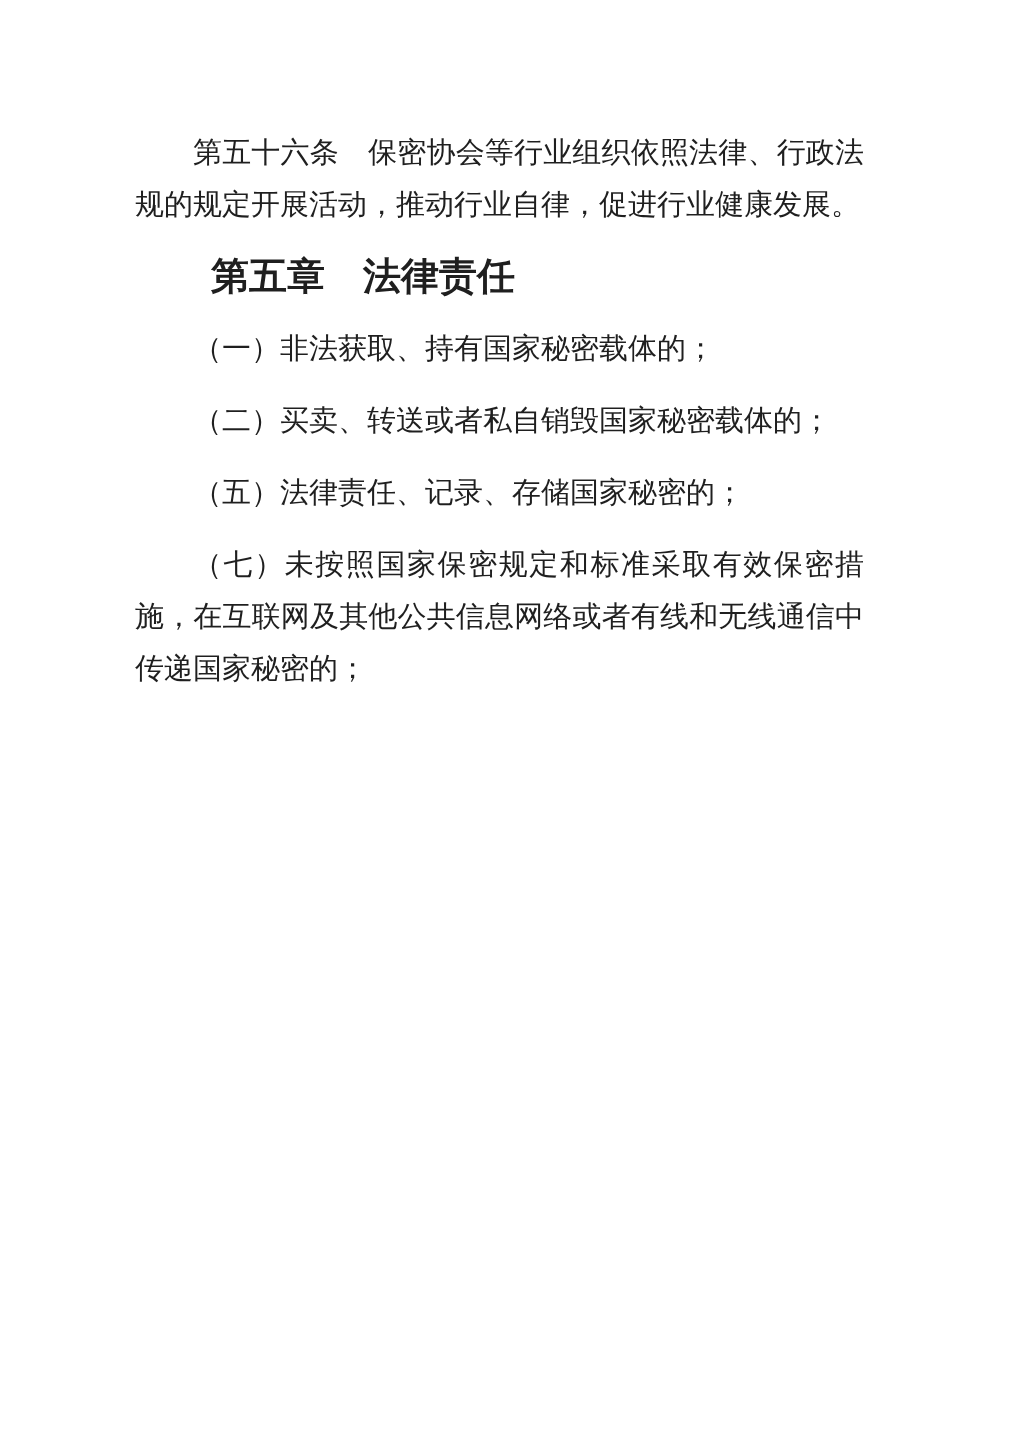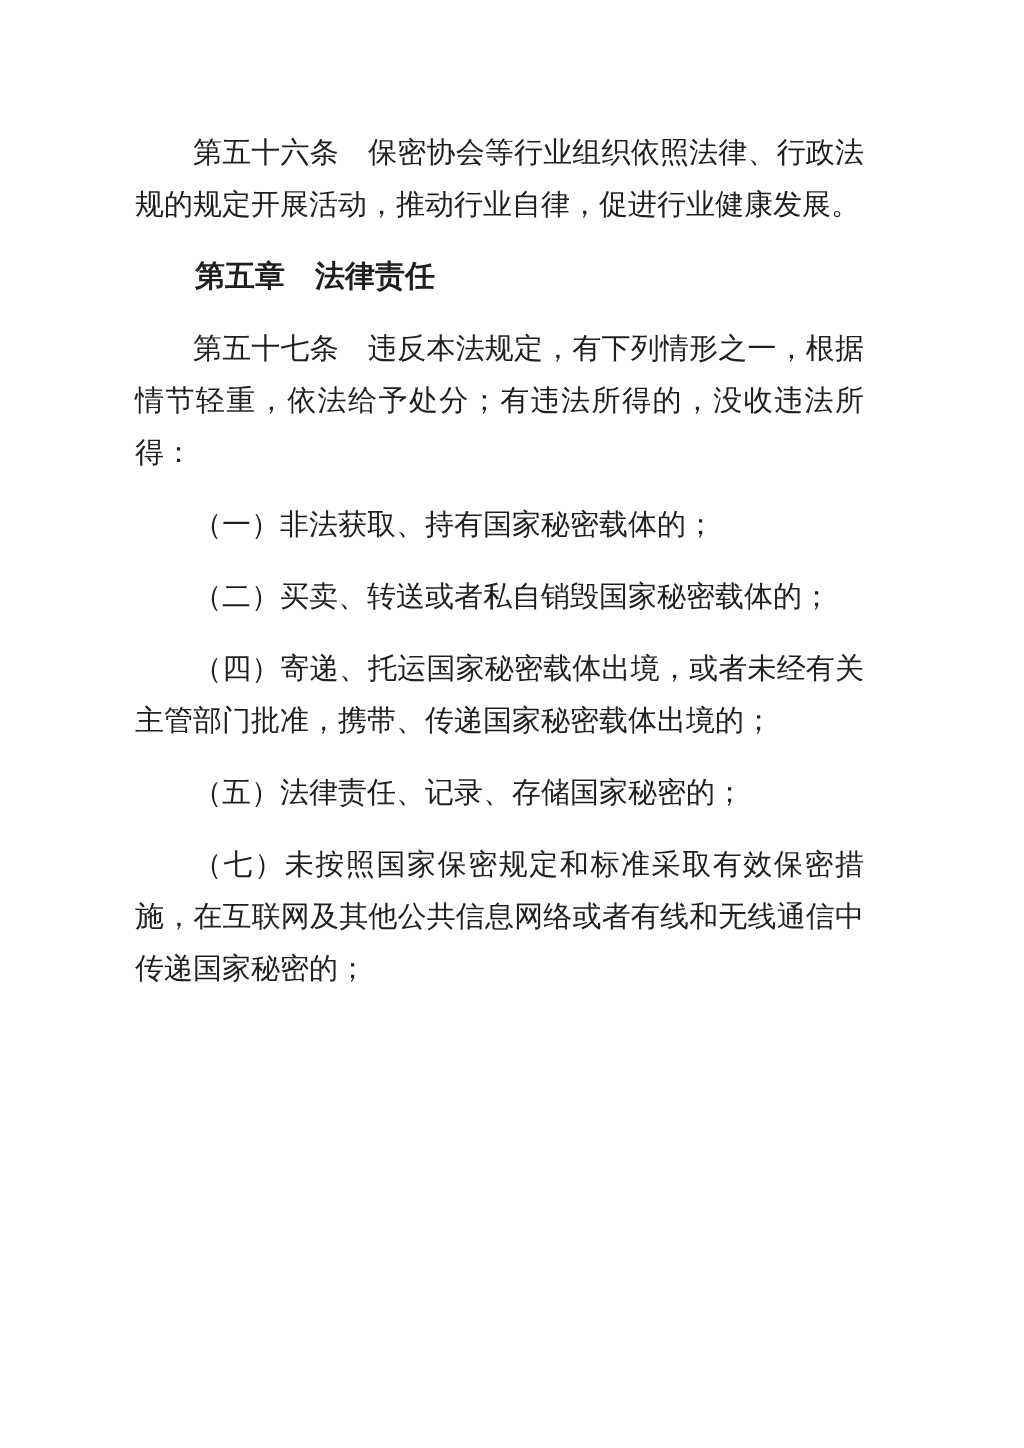--- a/index.html
+++ b/index.html
@@ -25,45 +25,43 @@
     margin: 0 0 20px 0;
     font-size: 29px;
     line-height: 52px;
     text-align: justify;
     text-indent: 2em;
     letter-spacing: 0;
     word-break: break-all;
   }
   .chapter-heading {
     margin: 0 0 20px 0;
-    font-size: 30px;
+    font-size: 38px;
     line-height: 52px;
     font-weight: bold;
     text-indent: 2em;
     letter-spacing: 0;
   }
 </style>
 </head>
 <body>
 
 <div class="page">
   <div class="content">
 
     <p class="para">第五十六条　保密协会等行业组织依照法律、行政法规的规定开展活动，推动行业自律，促进行业健康发展。</p>
 
     <p class="chapter-heading">第五章　法律责任</p>
 
-    <p class="para">第五十七条　违反本法规定，有下列情形之一，根据情节轻重，依法给予处分；有违法所得的，没收违法所得：</p>
 
     <p class="para">（一）非法获取、持有国家秘密载体的；</p>
 
     <p class="para">（二）买卖、转送或者私自销毁国家秘密载体的；</p>
 
 
-    <p class="para">（四）寄递、托运国家秘密载体出境，或者未经有关主管部门批准，携带、传递国家秘密载体出境的；</p>
 
     <p class="para">（五）法律责任、记录、存储国家秘密的；</p>
 
 
     <p class="para">（七）未按照国家保密规定和标准采取有效保密措施，在互联网及其他公共信息网络或者有线和无线通信中传递国家秘密的；</p>
 
   </div>
 </div>
 
 </body></html>

